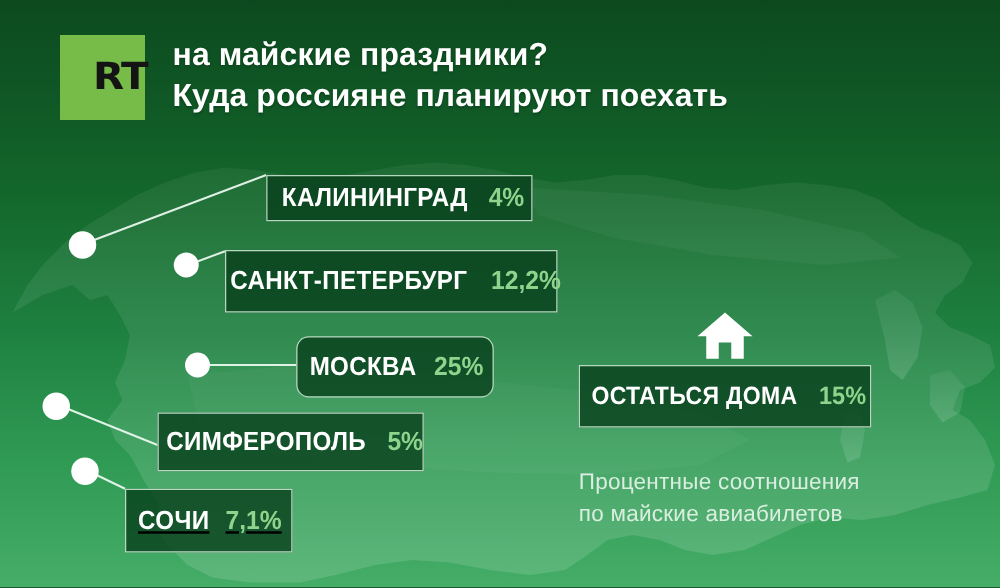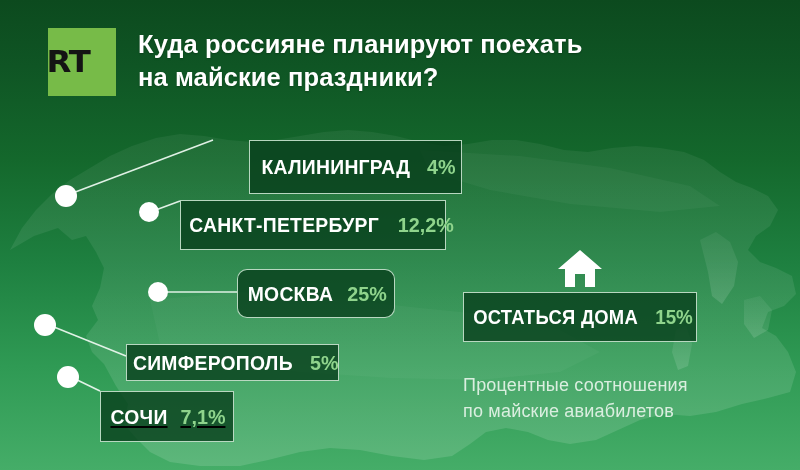--- a/index.html
+++ b/index.html
@@ -39,21 +39,21 @@
     display: flex;
     align-items: flex-start;
     gap: 22px;
   }
   .rt-logo {
     width: 68px;
     height: 68px;
     background: #77bb48;
     display: flex;
     align-items: center;
-    justify-content: flex-start;
+    justify-content: flex-end;
     flex: none;
   }
   .rt-logo-text {
     font-family: "DejaVu Sans", sans-serif;
     font-weight: bold;
     font-size: 30px;
     letter-spacing: -1px;
     color: #141414;
     line-height: 1;
     transform: scaleX(1.08);
@@ -96,24 +96,24 @@
   }
   .label-box .pct {
     color: #8fd48c;
     font-weight: bold;
     font-size: 21px;
     margin-left: 9px;
     transform: scaleX(0.94);
     transform-origin: center;
   }
 
-  #box-kaliningrad { left: 213px; top: 140px; width: 213px; height: 54px; margin-left: 36px; }
-  #box-spb         { left: 180px; top: 200px; width: 266px; height: 50px; justify-content: space-between; }
+  #box-kaliningrad { left: 213px; top: 140px; width: 213px; height: 37px; }
+  #box-spb         { left: 180px; top: 200px; width: 266px; height: 50px; }
   #box-moscow      { left: 237px; top: 269px; width: 158px; height: 49px; border-radius: 10px; }
-  #box-simferopol  { left: 126px; top: 344px; width: 213px; height: 37px; }
+  #box-simferopol  { left: 126px; top: 330px; width: 213px; height: 47px; }
   #box-sochi       { left: 100px; top: 391px; width: 134px; height: 51px; text-decoration: underline; }
   #box-home        { left: 463px; top: 292px; width: 234px; height: 50px; }
 
   #box-home .city { font-size: 20px; }
   #box-home .pct  { font-size: 20px; }
 
   
   .house-icon {
     position: absolute;
     left: 557px;
@@ -198,22 +198,22 @@
       <circle cx="45" cy="325" r="11"></circle>
       <circle cx="68" cy="377" r="11"></circle>
     </g>
   </svg>
 
   <div class="header">
     <div class="rt-logo">
       <span class="rt-logo-text">RT</span>
     </div>
     <div class="title">
+      <div>на майские праздники?</div>
       <div>Куда россияне планируют поехать</div>
-      <div>на майские праздники?</div>
     </div>
   </div>
 
   <div class="label-box" id="box-kaliningrad">
     <span class="city">КАЛИНИНГРАД</span>
     <span class="pct">4%</span>
   </div>
 
   <div class="label-box" id="box-spb">
     <span class="city">САНКТ-ПЕТЕРБУРГ</span>

